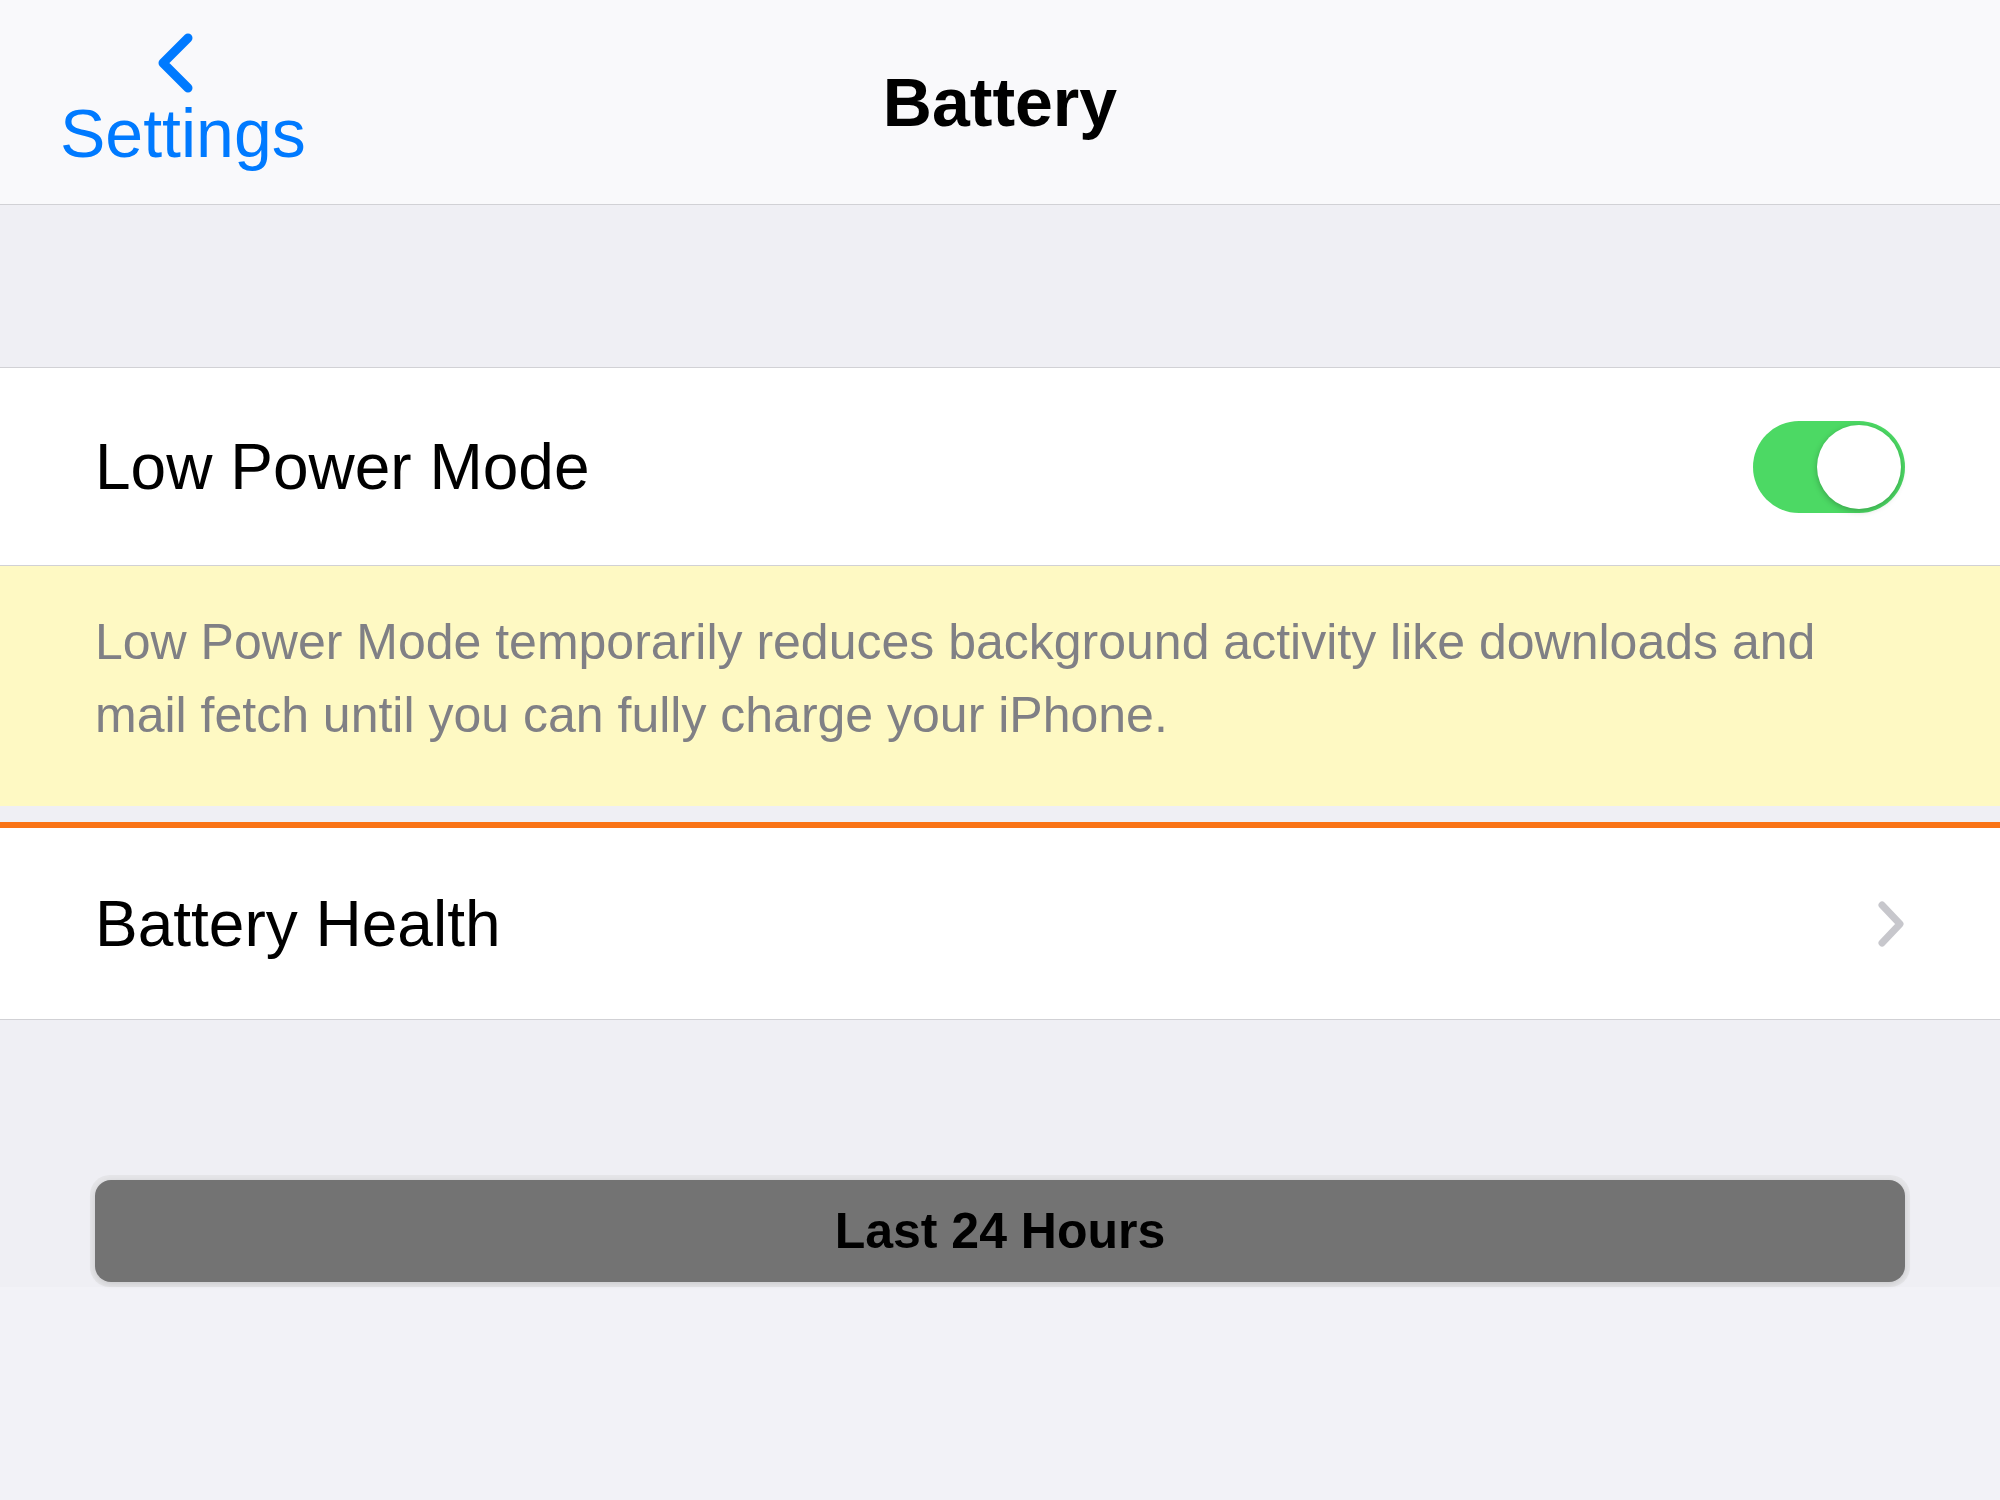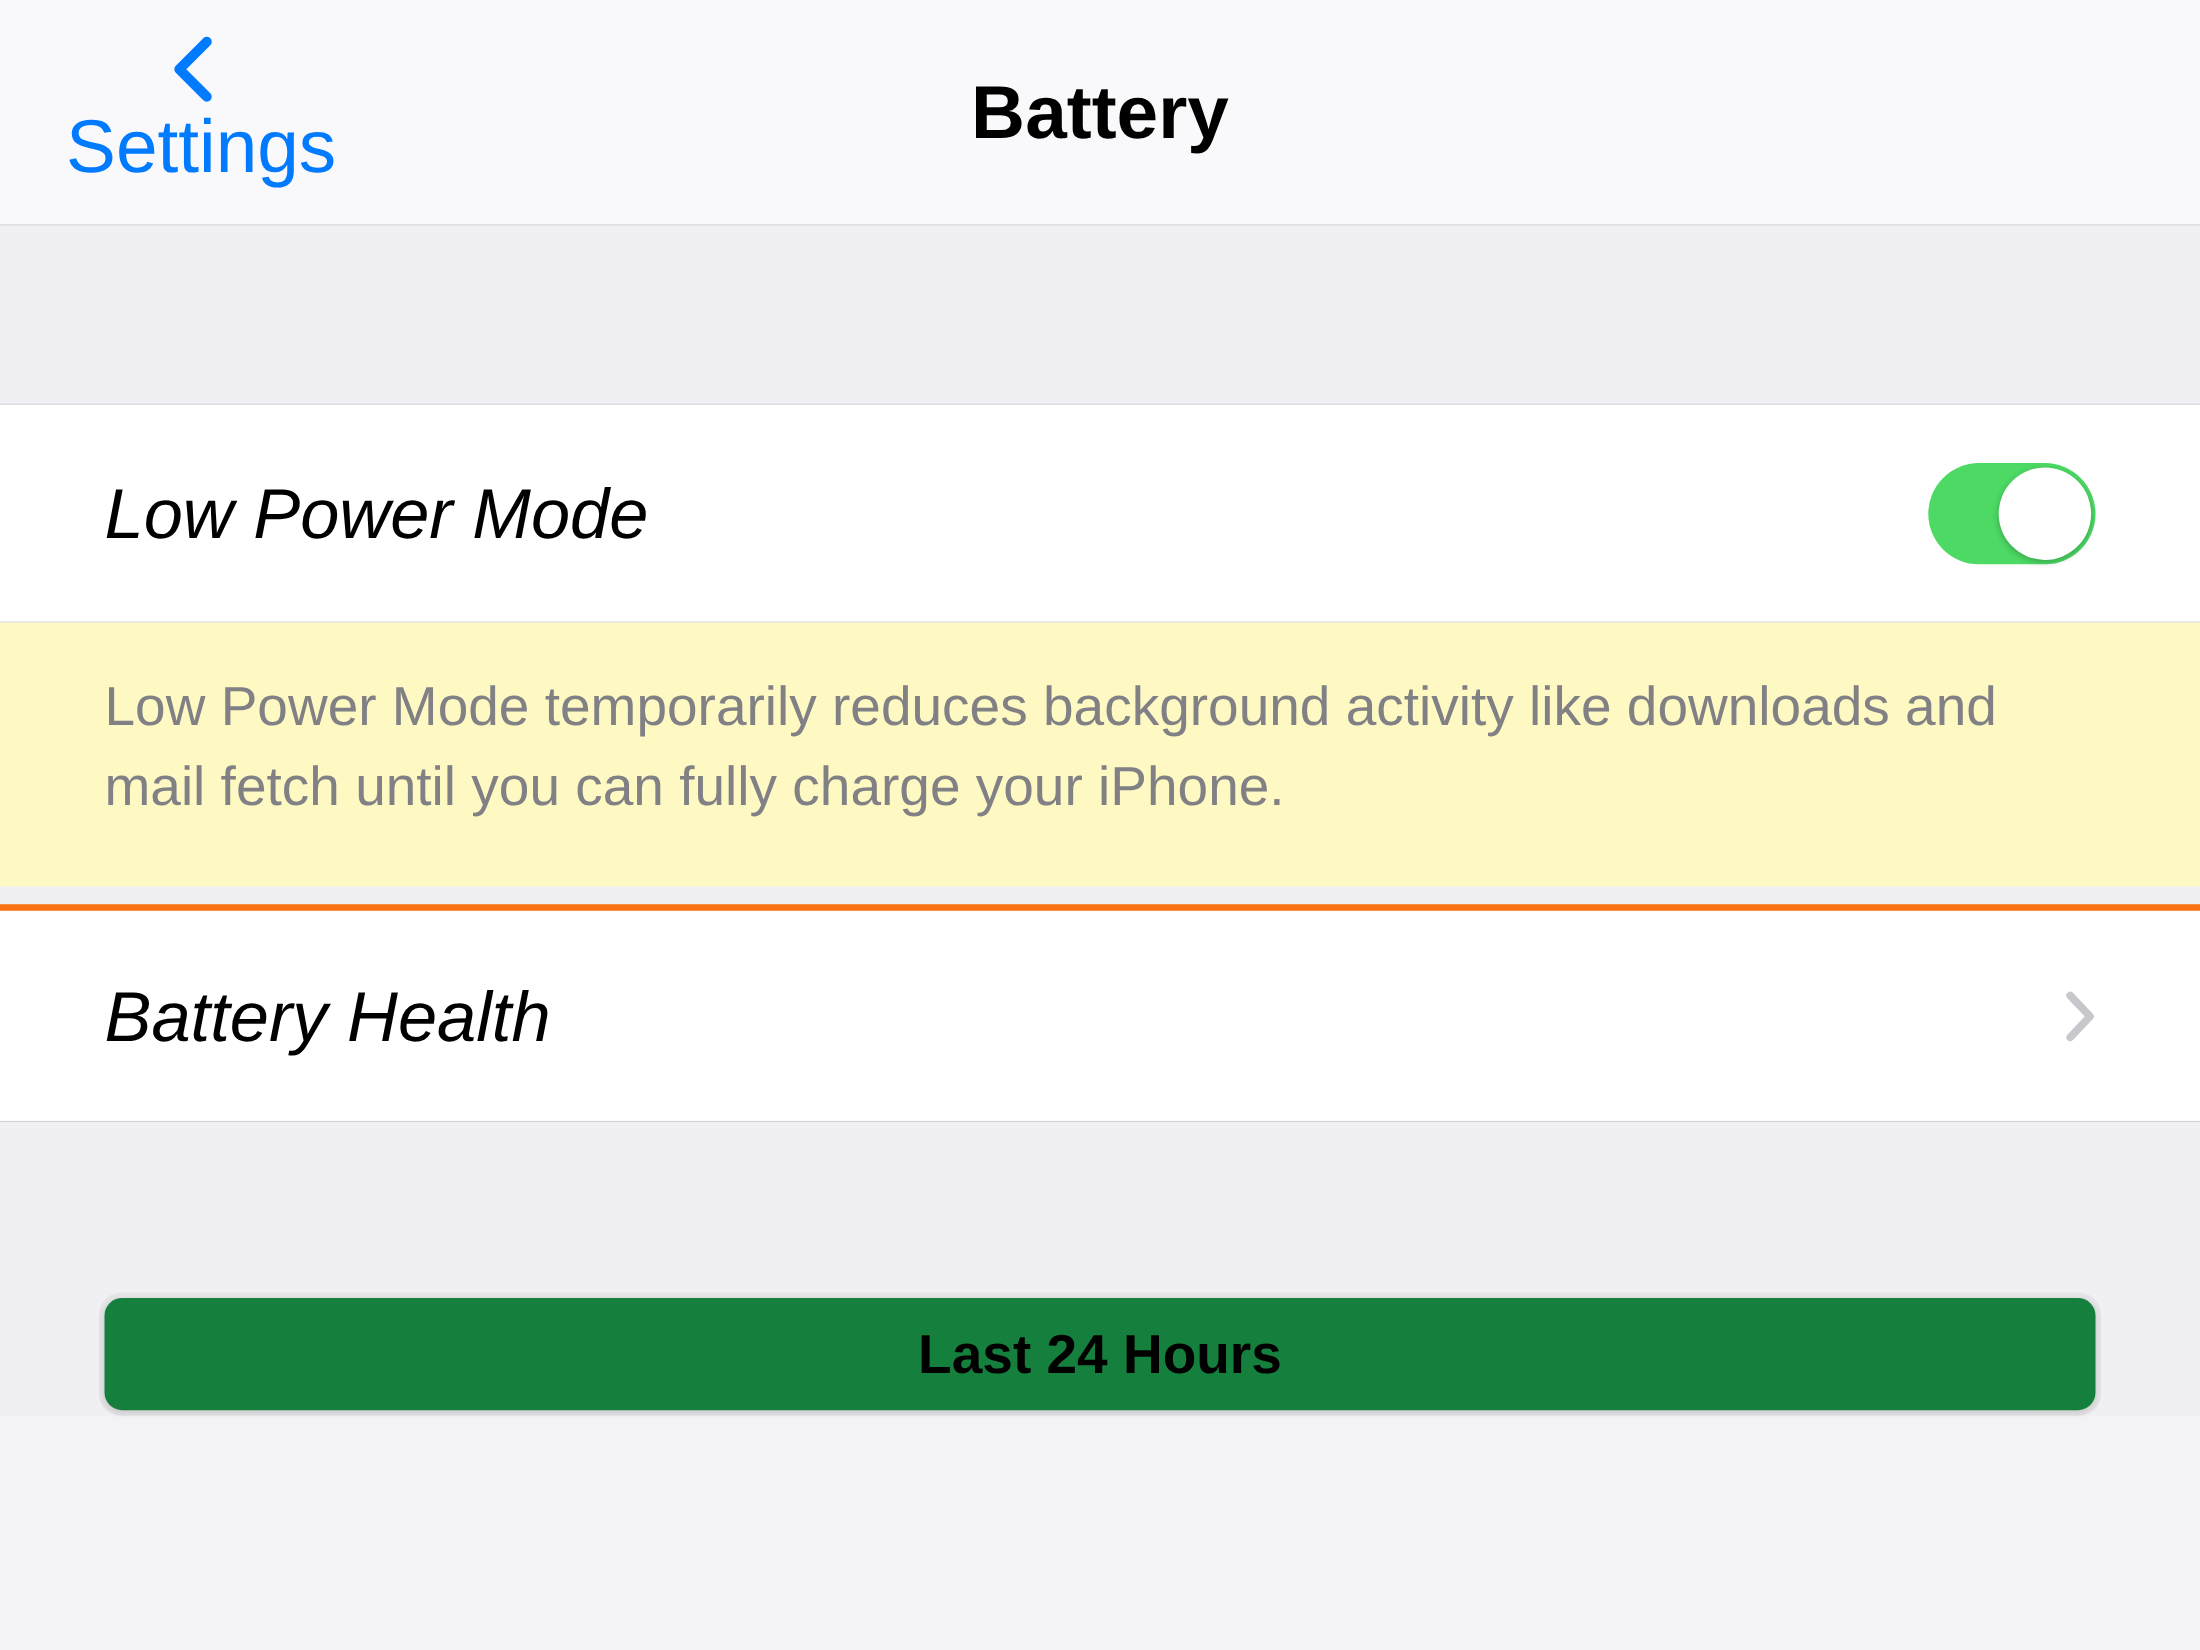--- a/index.html
+++ b/index.html
@@ -47,21 +47,20 @@
       border-bottom: 1px solid #d1d1d5;
     }
     .row {
       background: #fff;
       display: flex;
       align-items: center;
       justify-content: space-between;
       height: 198px;
       padding: 16px 95px;
       border-bottom: 1px solid #d1d1d5;
-      font-style: italic;
     }
     .row-label {
       color: #000;
       font-size: 64px;
       font-weight: 400;
     }
     .toggle {
       width: 152px;
       height: 92px;
       background: #4cd964;
@@ -117,21 +116,21 @@
       display: flex;
       align-items: center;
       justify-content: center;
       font-size: 50px;
       font-weight: 500;
       color: #000;
       border-radius: 16px;
       cursor: pointer;
     }
     .segment.selected {
-      background: #15803d;
+      background: #737373;
       font-weight: 600;
       box-shadow: 0 2px 6px rgba(0,0,0,0.12);
     }
   </style>
 </head>
 <body>
 
 <div class="nav-bar">
   <div class="back-button">
     <span class="back-chevron">

